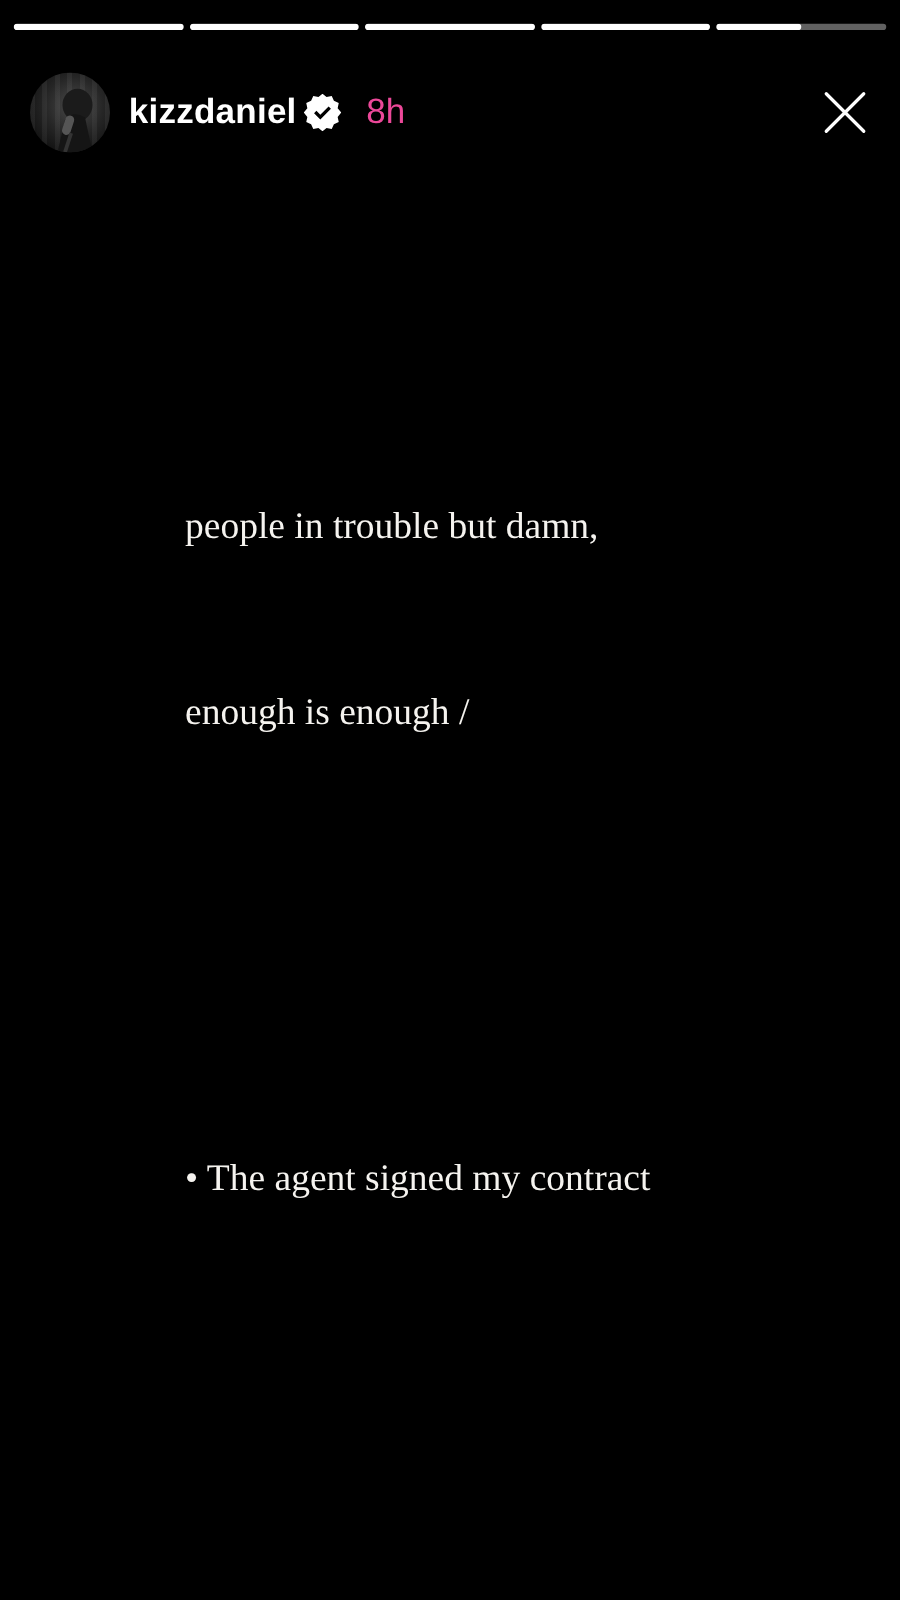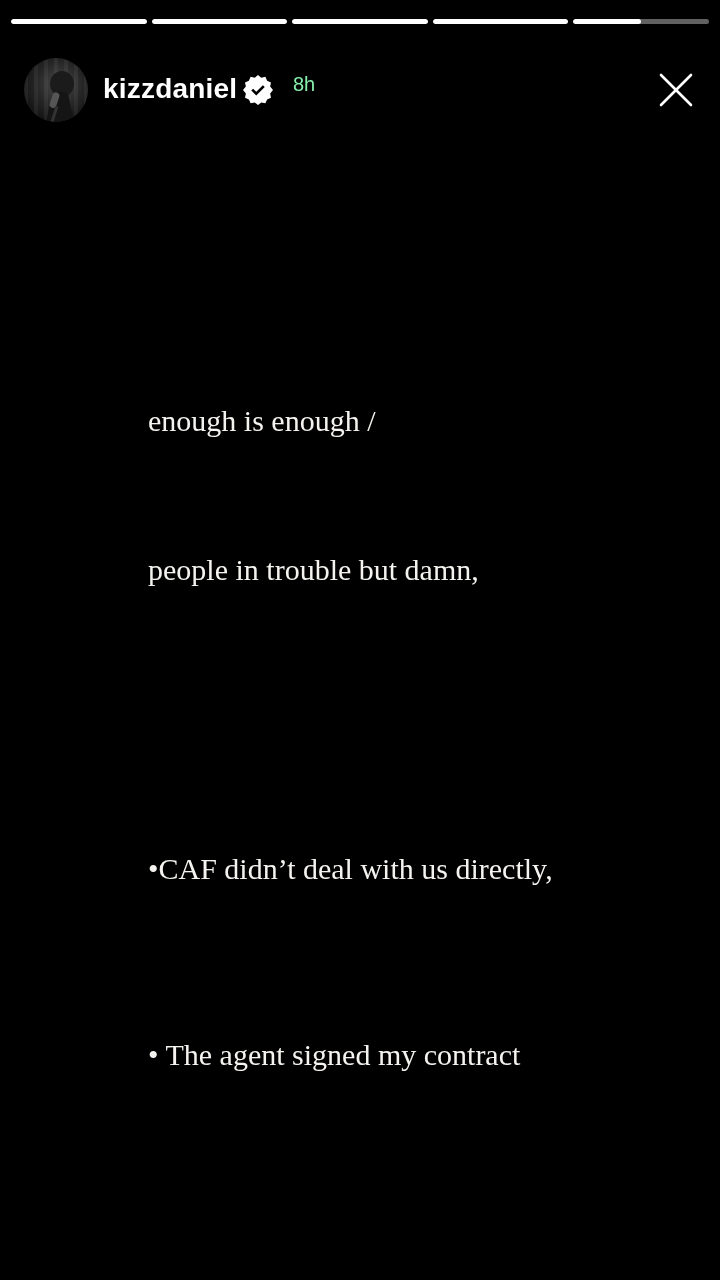--- a/index.html
+++ b/index.html
@@ -57,22 +57,22 @@
     letter-spacing: 0.2px;
   }
   .badge {
     position: absolute;
     left: 243px; top: 20px;
     width: 30px; height: 30px;
   }
   .timestamp {
     position: absolute;
     left: 293px; top: 18px;
-    color: #86efac;
-    font-size: 20px;
+    color: #ec4899;
+    font-size: 28px;
     font-weight: 400;
   }
   .close {
     position: absolute;
     right: 20px; top: 11px;
     width: 48px; height: 48px;
     background: transparent;
     border: none;
     padding: 0;
     cursor: pointer;
@@ -137,27 +137,26 @@
         <line x1="39" y1="9" x2="9" y2="39" stroke="#ffffff" stroke-width="2.6" stroke-linecap="round"></line>
       </svg>
     </button>
   </div>
 
   <div class="story-text">
     <div>
       
     
       
+        <div class="text-line">people in trouble but damn,</div>
+      
         <div class="text-line">enough is enough /</div>
       
-        <div class="text-line">people in trouble but damn,</div>
-      
         <div class="text-line">&nbsp;</div>
       
-        <div class="text-line">•CAF didn’t deal with us directly,</div>
       
       
         <div class="text-line">• The agent signed my contract</div>
       
         
       
         
       
         
       

